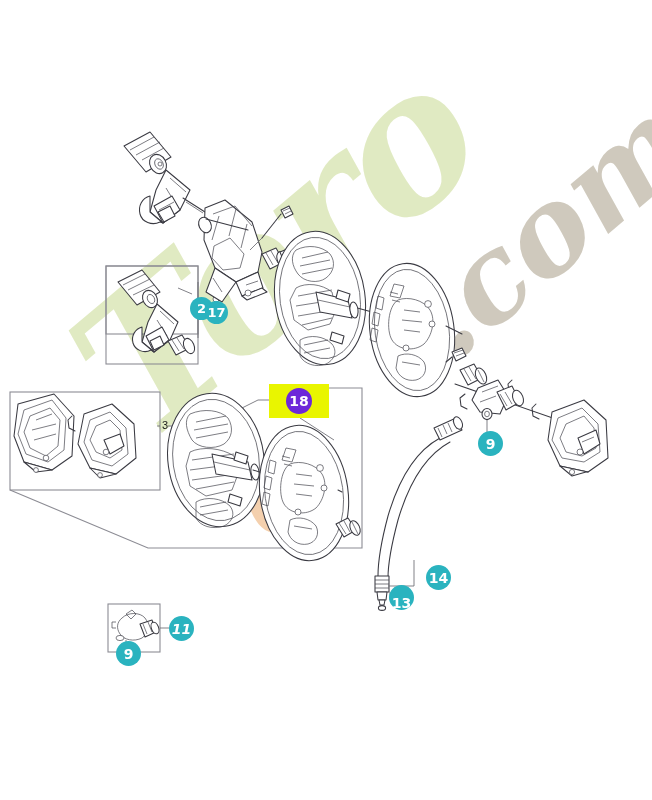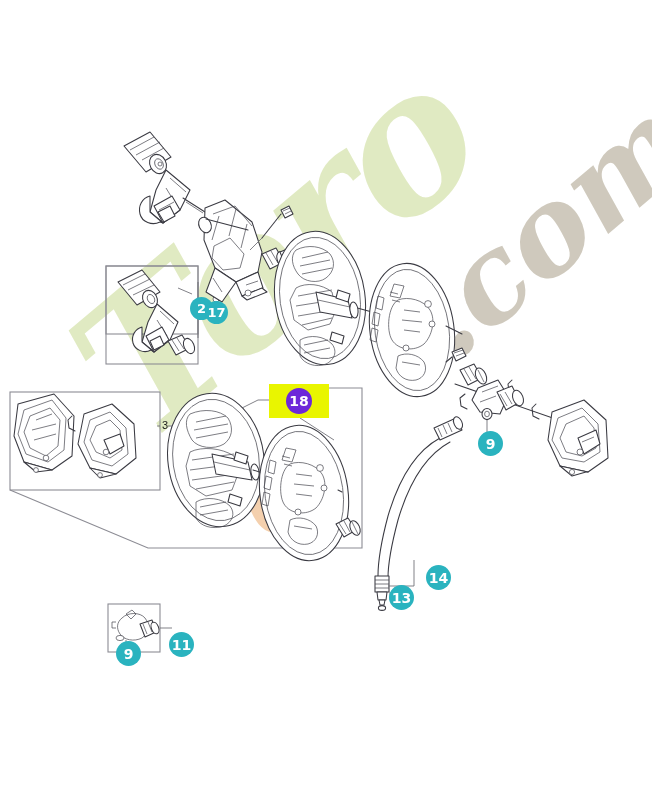--- a/index.html
+++ b/index.html
@@ -368,25 +368,25 @@
   </div>
 
   <div class="badge teal" style="left:478px;top:431px;width:25px;height:25px;font-size:14px;">
     <span>9</span>
   </div>
 
   <div class="badge teal" style="left:426px;top:565px;width:25px;height:25px;font-size:14px;">
     <span>14</span>
   </div>
 
-  <div class="badge teal" style="left:389px;top:585px;width:25px;height:25px;font-size:14px;">
+  <div class="badge teal" style="left:389px;top:585px;width:25px;height:25px;font-size:14px;align-items:flex-end;">
     <span>13</span>
   </div>
 
-  <div class="badge teal" style="left:169px;top:632px;width:25px;height:25px;font-size:14px;">
+  <div class="badge teal" style="left:169px;top:616px;width:25px;height:25px;font-size:14px;font-style:italic;">
     <span>11</span>
   </div>
 
   <div class="badge teal" style="left:116px;top:641px;width:25px;height:25px;font-size:14px;">
     <span>9</span>
   </div>
 
   <div class="plainlabel" style="left:162px;top:419px;">
     <span>3</span>
   </div>

